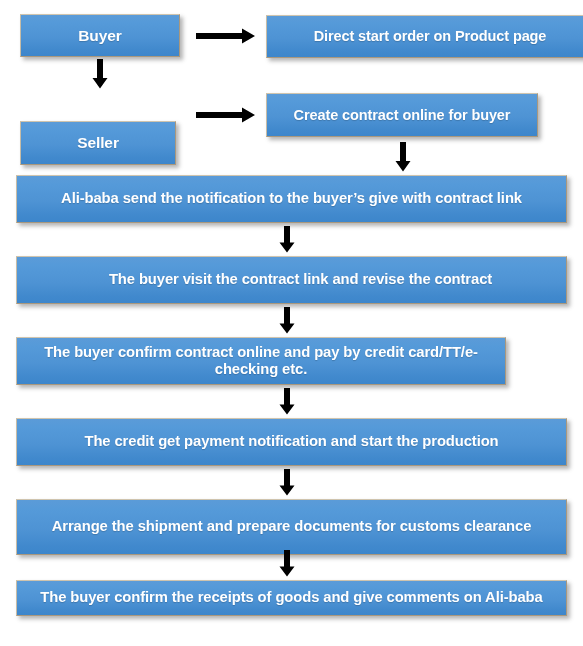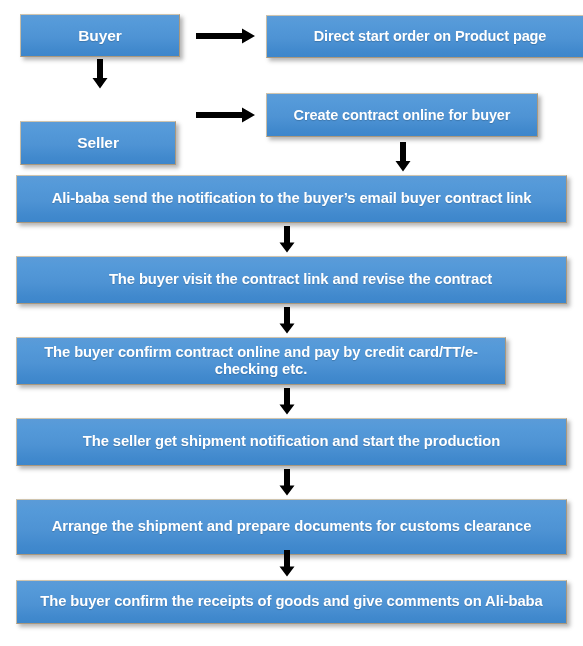--- a/index.html
+++ b/index.html
@@ -84,21 +84,21 @@
   </div>
 
   <div class="box wide" style="left:266px; top:93px; width:272px; height:44px;">Create contract online for buyer</div>
 
   <div class="arrow" style="left:394px; top:142px; width:18px; height:30px;">
     <svg width="18" height="30" viewBox="0 0 18 30">
       <path d="M6 0 L12 0 L12 19 L16.5 19 L9 29.5 L1.5 19 L6 19 Z" fill="#000000"></path>
     </svg>
   </div>
 
-  <div class="box full" style="left:16px; top:175px; width:551px; height:48px;">Ali-baba send the notification to the buyer’s email buyer contract link</div>
+  <div class="box full" style="left:16px; top:175px; width:551px; height:48px;">Ali-baba send the notification to the buyer’s give with contract link</div>
 
   <div class="arrow" style="left:278px; top:226px; width:18px; height:27px;">
     <svg width="18" height="27" viewBox="0 0 18 27">
       <path d="M6 0 L12 0 L12 16.5 L16.5 16.5 L9 26.5 L1.5 16.5 L6 16.5 Z" fill="#000000"></path>
     </svg>
   </div>
 
   <div class="box full" style="left:16px; top:256px; width:551px; height:48px;padding-left:26px;">The buyer visit the contract link and revise the contract</div>
 
   <div class="arrow" style="left:278px; top:307px; width:18px; height:27px;">
@@ -108,31 +108,31 @@
   </div>
 
   <div class="box full" style="left:16px; top:337px; width:490px; height:48px;">The buyer confirm contract online and pay by credit card/TT/e-checking etc.</div>
 
   <div class="arrow" style="left:278px; top:388px; width:18px; height:27px;">
     <svg width="18" height="27" viewBox="0 0 18 27">
       <path d="M6 0 L12 0 L12 16.5 L16.5 16.5 L9 26.5 L1.5 16.5 L6 16.5 Z" fill="#000000"></path>
     </svg>
   </div>
 
-  <div class="box full" style="left:16px; top:418px; width:551px; height:48px;">The seller get shipment notification and start the production</div>
+  <div class="box full" style="left:16px; top:418px; width:551px; height:48px;">The credit get payment notification and start the production</div>
 
   <div class="arrow" style="left:278px; top:469px; width:18px; height:27px;">
     <svg width="18" height="27" viewBox="0 0 18 27">
       <path d="M6 0 L12 0 L12 16.5 L16.5 16.5 L9 26.5 L1.5 16.5 L6 16.5 Z" fill="#000000"></path>
     </svg>
   </div>
 
   <div class="box full" style="left:16px; top:499px; width:551px; height:56px;">Arrange the shipment and prepare documents for customs clearance</div>
 
   <div class="arrow" style="left:278px; top:550px; width:18px; height:27px;">
     <svg width="18" height="27" viewBox="0 0 18 27">
       <path d="M6 0 L12 0 L12 16.5 L16.5 16.5 L9 26.5 L1.5 16.5 L6 16.5 Z" fill="#000000"></path>
     </svg>
   </div>
 
-  <div class="box full" style="left:16px; top:580px; width:551px; height:44px;">The buyer confirm the receipts of goods and give comments on Ali-baba</div>
+  <div class="box full" style="left:16px; top:580px; width:551px; height:36px;">The buyer confirm the receipts of goods and give comments on Ali-baba</div>
 
 </div>
 
 </body></html>

